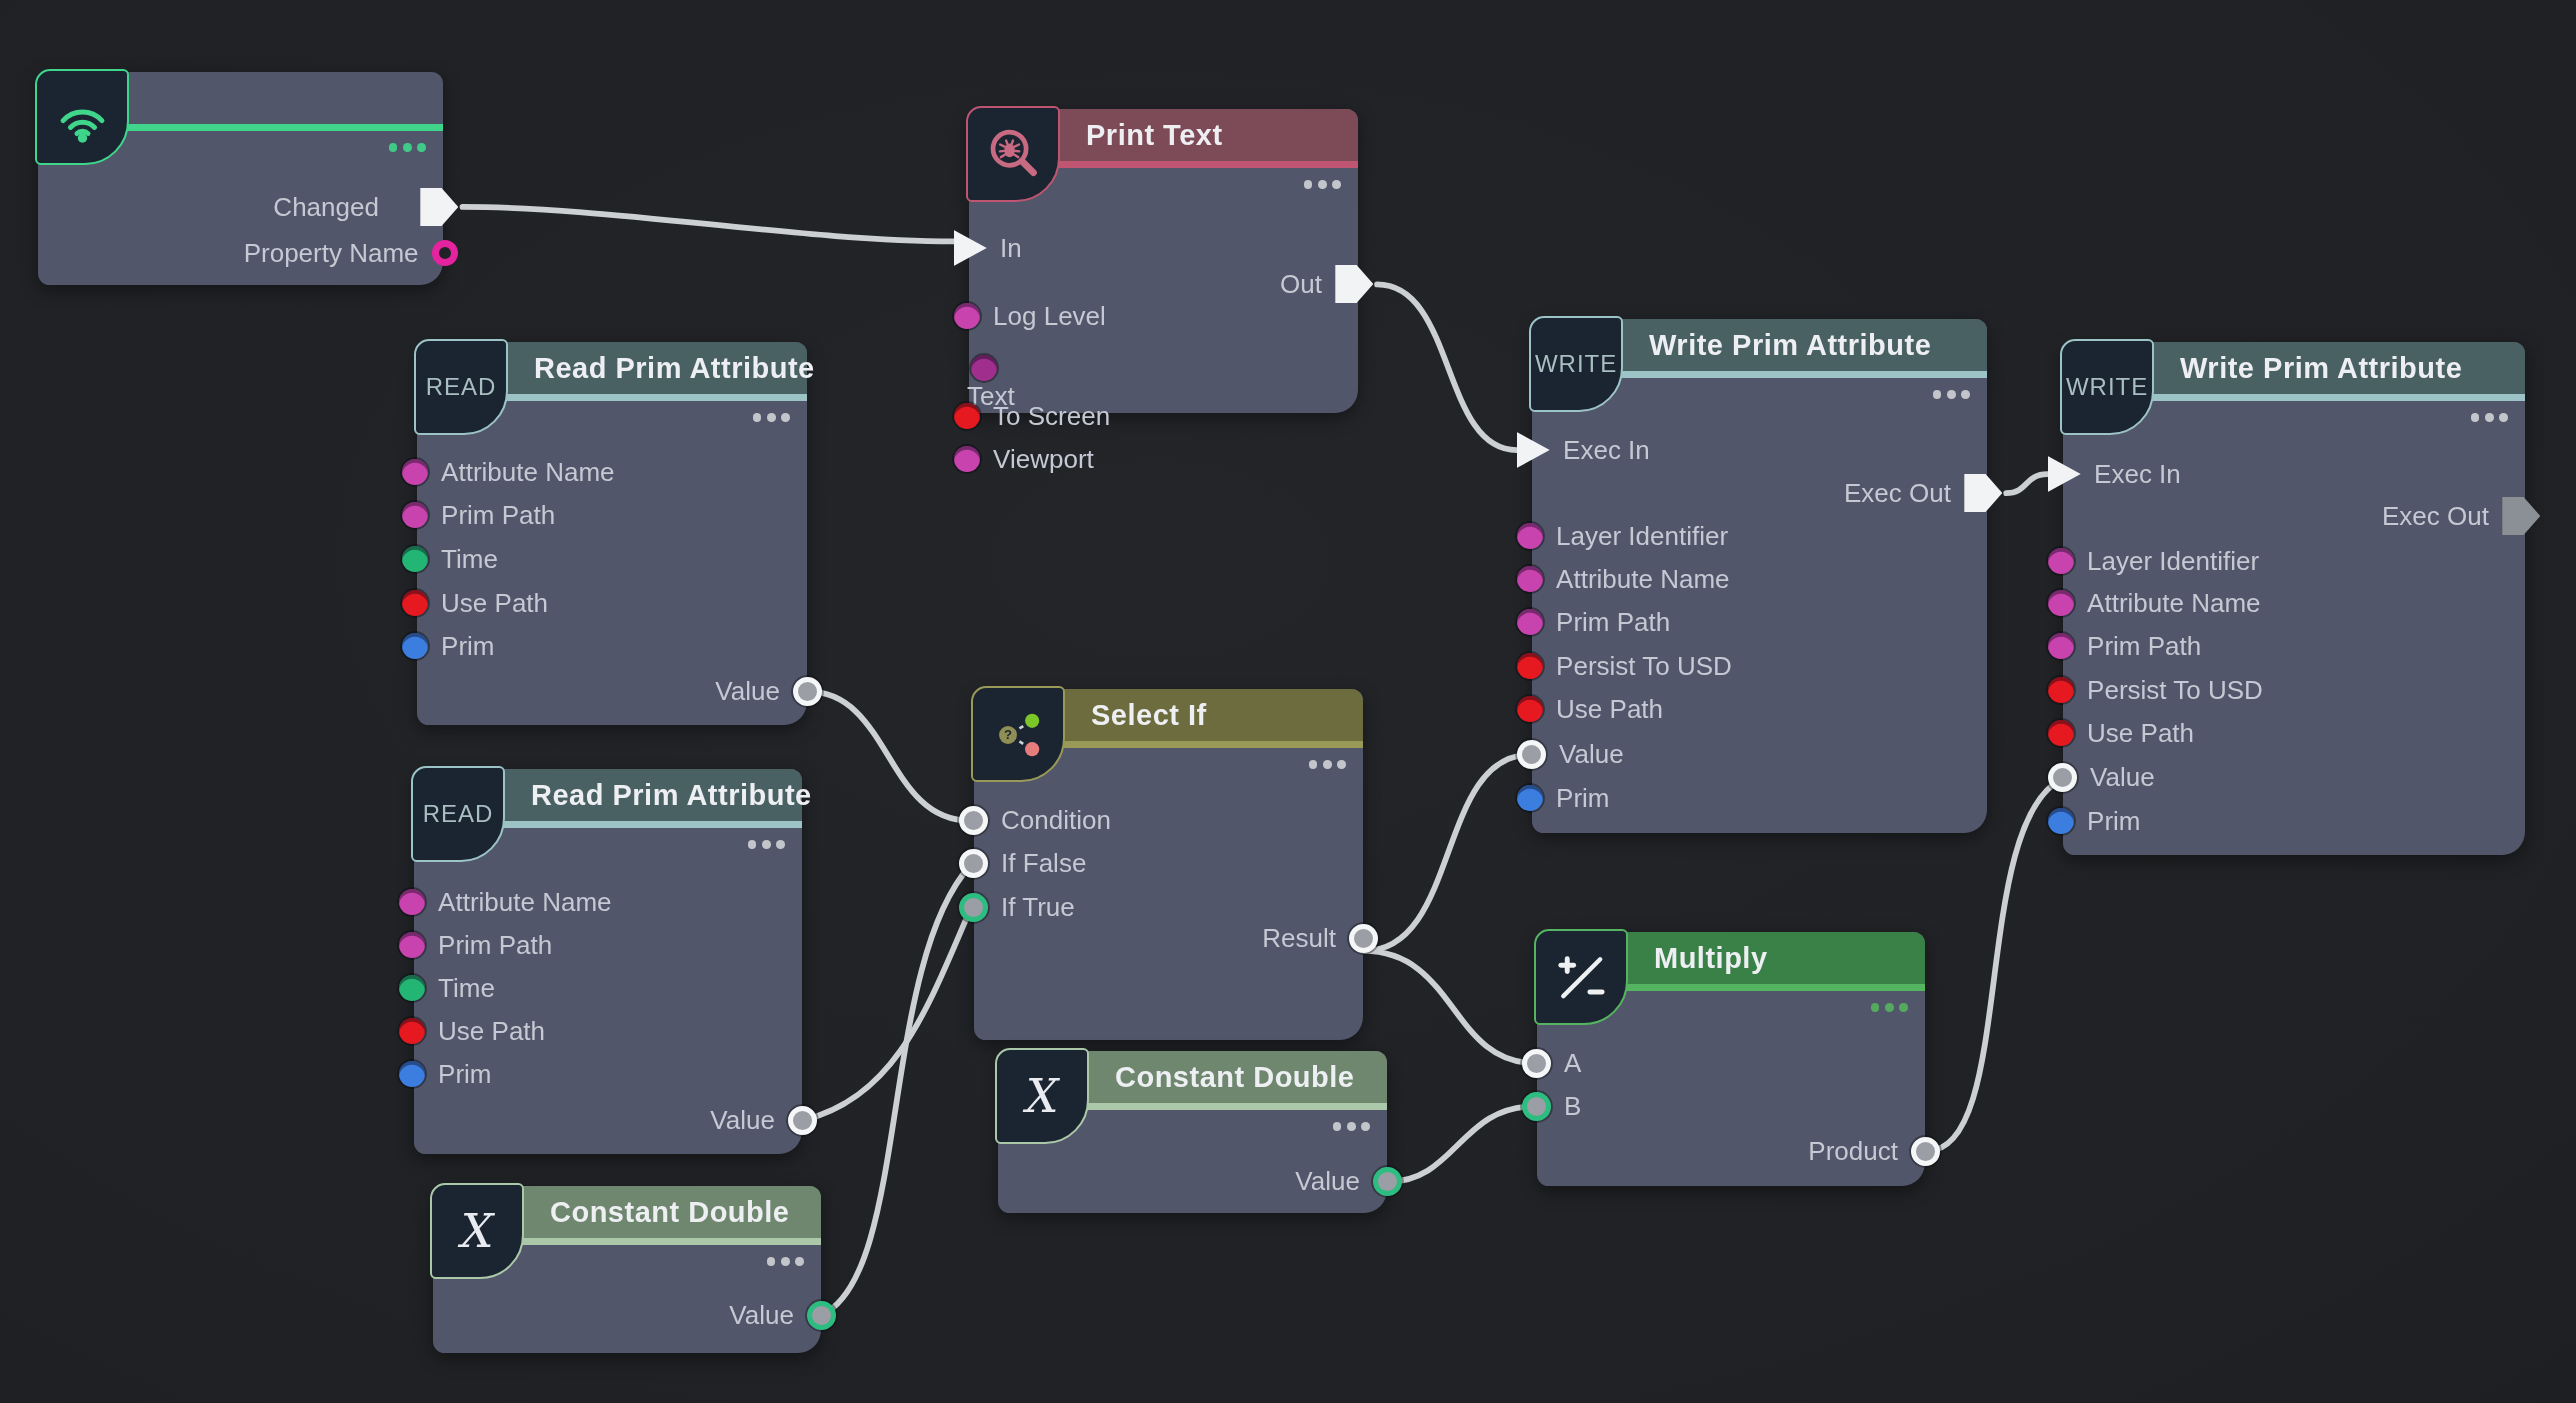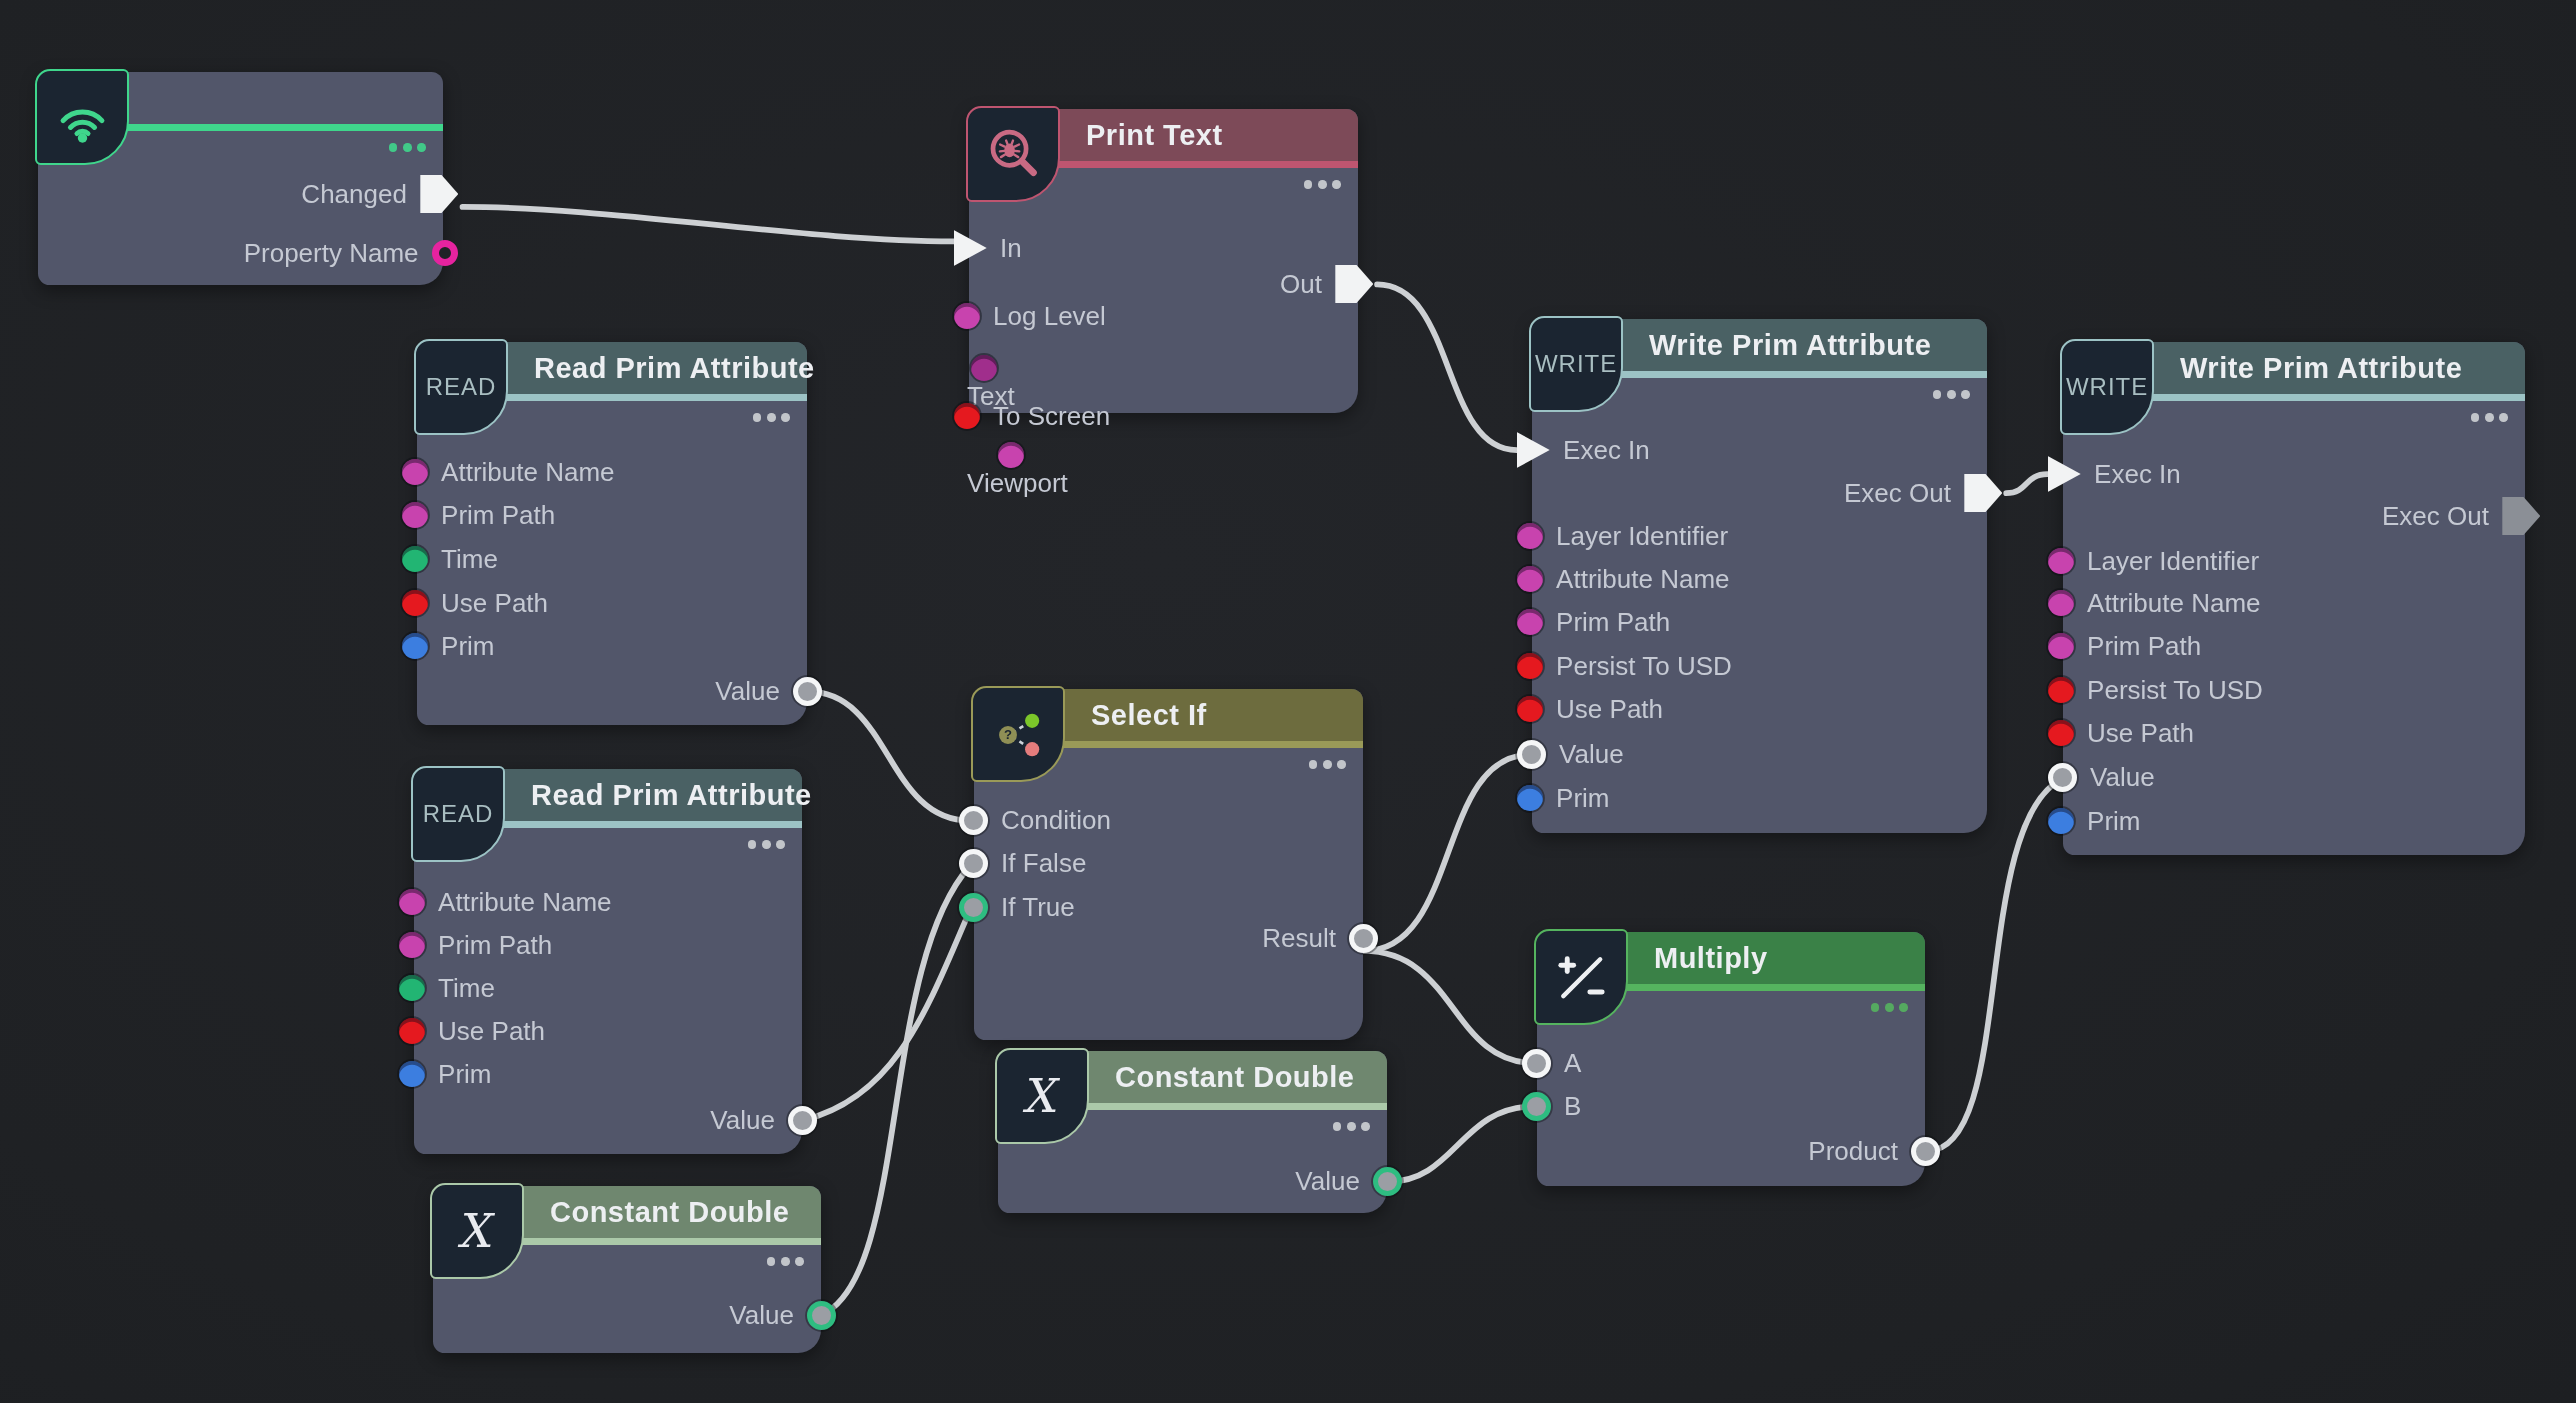--- a/index.html
+++ b/index.html
@@ -78,21 +78,21 @@
             <path d="M9.9 18.1a3.1 3.1 0 0 1 4.2 0"></path>
           </g>
           <circle cx="12" cy="19.8" r="1.8" fill="#3fd68c"></circle>
         </svg>
     </div>
     <div class="dots">
         <i></i>
         <i></i>
         <i></i>
       </div>
-    <div class="prow out" style="top:105px;">
+    <div class="prow out" style="top:118px;gap:28px;">
       <span class="pin execout"></span>
       <span class="lbl">Changed</span>
     </div>
     <div class="prow out" style="top:164px;">
       <span class="pin ringm"></span>
       <span class="lbl">Property Name</span>
     </div>
   </div>
 
   <div class="node acc-maroon" style="left:969px;top:109px;width:389px;height:304px;">
@@ -135,21 +135,21 @@
       <span class="lbl">Log Level</span>
     </div>
     <div class="prow in" style="top:246px;flex-direction:column;">
       <span class="pin dot magenta-dark"></span>
       <span class="lbl">Text</span>
     </div>
     <div class="prow in" style="top:290px;">
       <span class="pin dot red"></span>
       <span class="lbl">To Screen</span>
     </div>
-    <div class="prow in" style="top:333px;flex-direction:column;">
+    <div class="prow in" style="top:333px;">
       <span class="pin dot magenta"></span>
       <span class="lbl">Viewport</span>
     </div>
   </div>
 
   <div class="node acc-teal" style="left:417px;top:342px;width:390px;height:383px;">
     <div class="hdr">
         <span class="t">Read Prim Attribute</span>
       </div>
     <div class="ul"></div>

